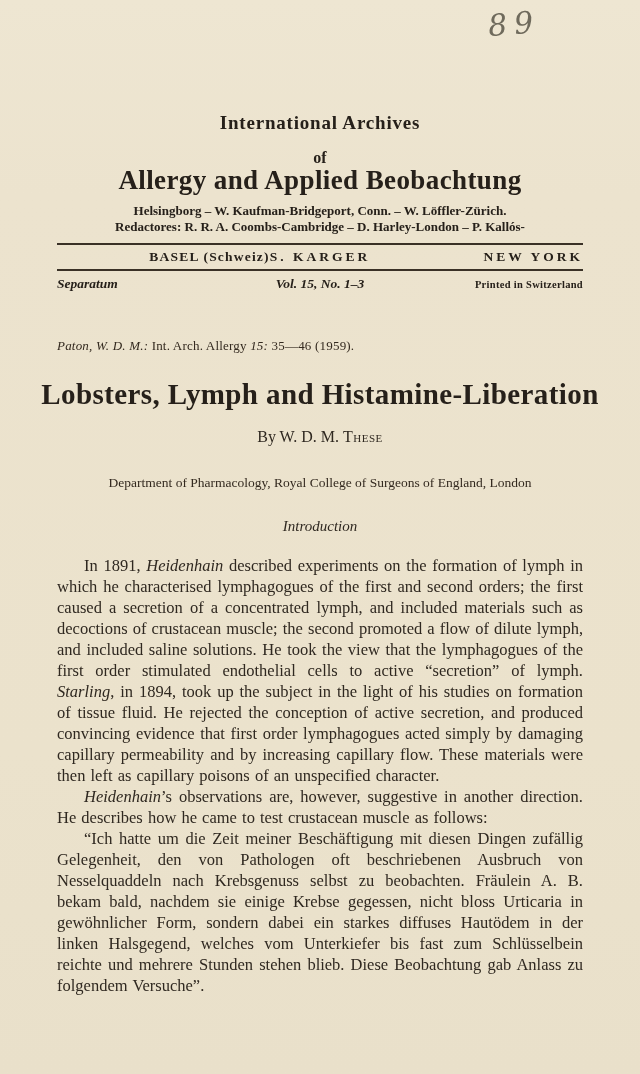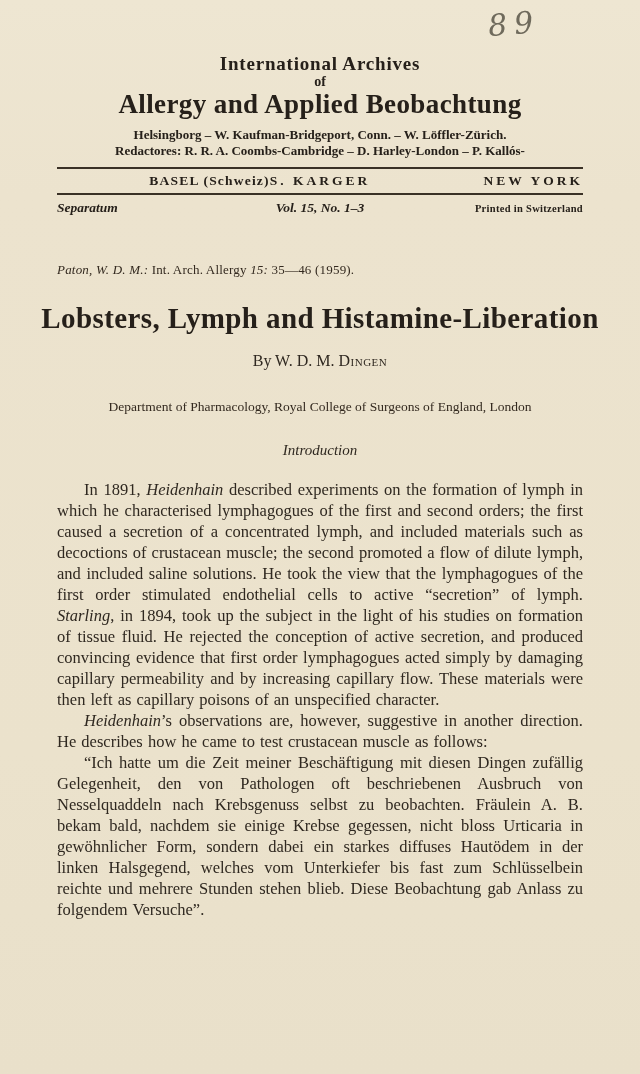--- a/index.html
+++ b/index.html
@@ -19,23 +19,23 @@
     position:absolute;
     top:6px;left:488px;
     font-family:"DejaVu Serif",serif;
     font-style:italic;
     font-size:30px;
     letter-spacing:7px;
     color:#6f6a5c;
     transform:rotate(-5deg);
     white-space:nowrap;
   }
-  .masthead{ padding-top:53px; text-align:center; color:#26201a; }
+  .masthead{ padding-top:112px; text-align:center; color:#26201a; }
   .series-title{ font-size:19px; font-weight:bold; letter-spacing:.8px; line-height:22px; }
-  .series-connector{ font-size:14px; font-weight:bold; line-height:12px; margin-top:1px; }
+  .series-connector{ font-size:16px; font-weight:bold; line-height:12px; margin-top:18px; }
   .journal-title{ font-size:27px; font-weight:bold; letter-spacing:.4px; line-height:31px; margin-top:1px; }
   .redactores{ font-size:13px; font-weight:bold; line-height:16px; margin-top:7px; }
   .mast-table{ margin:8px 57px 0 57px; }
   .rule{ border-top:2px solid #3a3126; height:0; }
   .mast-row{
     display:grid; grid-template-columns:1fr auto 1fr; align-items:baseline;
     font-weight:bold; font-size:13.5px; color:#26201a;
   }
   .row-publisher{ padding:4px 0 4px 0; }
   .row-issue{ padding:5px 0 6px 0; }
@@ -104,21 +104,21 @@
       <div class="cell-l ital">Separatum</div>
       <div class="cell-c ital">Vol. 15, No. 1–3</div>
       <div class="cell-r printed-in">Printed in Switzerland</div>
     </div>
   </div>
 
   <div class="citation"><span class="ital">Paton, W. D. M.:</span><span> Int. Arch. Allergy </span><span class="ital">15:</span><span> 35—46 (1959).</span></div>
 
   <div class="article-title">Lobsters, Lymph and Histamine-Liberation</div>
 
-  <div class="byline"><span>By W. D. M. </span><span class="smallcaps">Dingen</span></div>
+  <div class="byline"><span>By W. D. M. </span><span class="smallcaps">These</span></div>
 
   <div class="affiliation">Department of Pharmacology, Royal College of Surgeons of England, London</div>
 
   <div class="section-heading">Introduction</div>
 
   <div class="body-text">
     <p><span>In 1891, </span><span class="ital">Heidenhain</span><span> described experiments on the formation of lymph in which he characterised lymphagogues of the first and second orders; the first caused a secretion of a concentrated lymph, and included materials such as decoctions of crustacean muscle; the second promoted a flow of dilute lymph, and included saline solutions. He took the view that the lymphagogues of the first order stimulated endothelial cells to active “secretion” of lymph. </span><span class="ital">Starling</span><span>, in 1894, took up the subject in the light of his studies on formation of tissue fluid. He rejected the conception of active secretion, and produced convincing evidence that first order lymphagogues acted simply by damaging capillary permeability and by increasing capillary flow. These materials were then left as capillary poisons of an unspecified character.</span></p>
     <p><span class="ital">Heidenhain</span><span>’s observations are, however, suggestive in another direction. He describes how he came to test crustacean muscle as follows:</span></p>
     <p>“Ich hatte um die Zeit meiner Beschäftigung mit diesen Dingen zufällig Gelegenheit, den von Pathologen oft beschriebenen Ausbruch von Nesselquaddeln nach Krebsgenuss selbst zu beobachten. Fräulein A. B. bekam bald, nachdem sie einige Krebse gegessen, nicht bloss Urticaria in gewöhnlicher Form, sondern dabei ein starkes diffuses Hautödem in der linken Halsgegend, welches vom Unterkiefer bis fast zum Schlüsselbein reichte und mehrere Stunden stehen blieb. Diese Beobachtung gab Anlass zu folgendem Versuche”.</p>
   </div>

